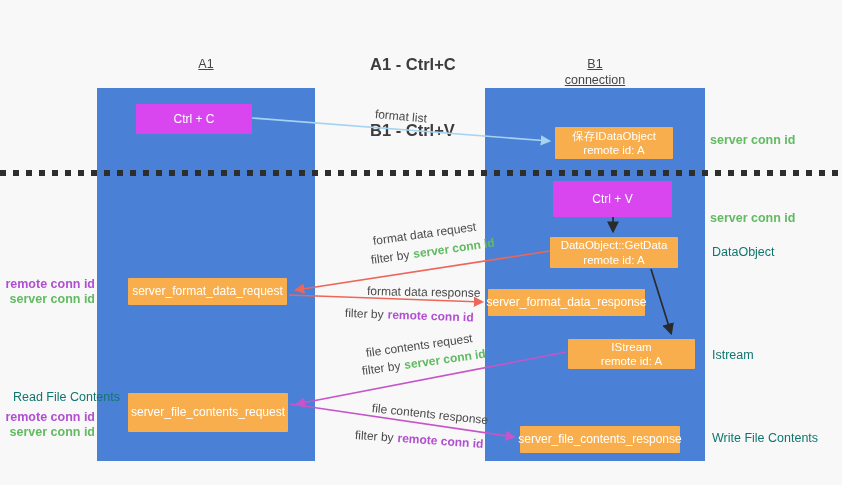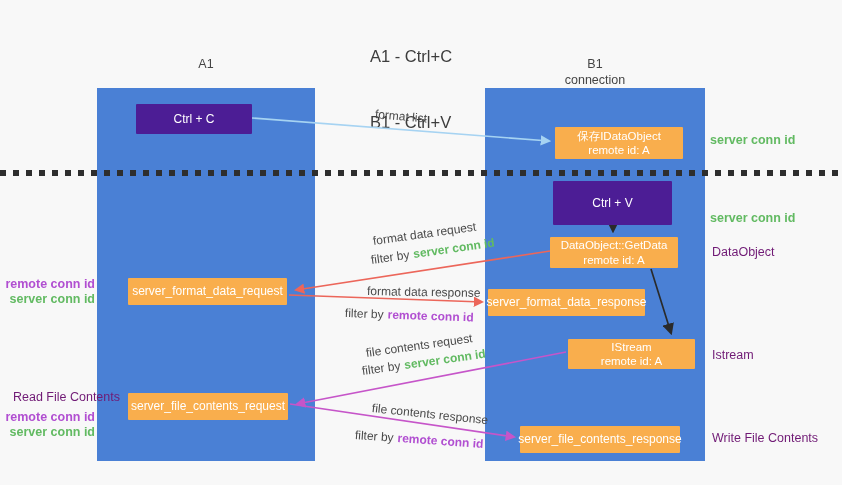--- a/index.html
+++ b/index.html
@@ -1,28 +1,28 @@
 <!DOCTYPE html>
 <html><head>
 <meta charset="utf-8">
 <style>
   html,body{margin:0;padding:0;}
   body{font-family:"Liberation Sans",sans-serif;background:#f8f8f8;}
   .canvas{position:relative;width:842px;height:485px;background:#f8f8f8;overflow:hidden;}
-  .title{position:absolute;left:370px;top:0;font-size:16.5px;line-height:1.35;color:#3d3d3d;white-space:pre;}
-  .colhead{position:absolute;top:56px;text-align:center;font-size:12.5px;line-height:1.3;color:#454545;}
+  .title{position:absolute;left:370px;top:8px;font-size:16.5px;line-height:1.35;color:#3d3d3d;white-space:pre;font-weight:bold;}
+  .colhead{position:absolute;top:56px;text-align:center;font-size:12.5px;line-height:1.3;color:#454545;text-decoration:underline;}
   .col{position:absolute;top:88px;height:373px;background:#4a80d5;}
   .sep{position:absolute;left:0;top:170px;width:842px;height:6px;
        background:repeating-linear-gradient(to right,#2e2e2e 0 6px,transparent 6px 13px);}
   .node{position:absolute;display:flex;flex-direction:column;align-items:center;justify-content:center;
         color:#fff;font-size:12px;line-height:1.25;text-align:center;border-radius:1px;}
-  .green{background:#4c1d95;}
+  .green{background:#d946ef;}
   .orange{background:#f9ae4d;font-size:11.5px;}
   .alabel{position:absolute;white-space:nowrap;font-size:12px;color:#4a4a4a;transform-origin:left center;}
-  .slabel{position:absolute;white-space:nowrap;font-size:12.5px;color:#701a75;}
+  .slabel{position:absolute;white-space:nowrap;font-size:12.5px;color:#0f766e;}
   .tgreen{color:#62ba62;font-weight:bold;}
   .tpurple{color:#b14fd1;font-weight:bold;}
   .ralign{text-align:right;}
   .fb{margin-right:4px;}
   svg.arrows{position:absolute;left:0;top:0;pointer-events:none;}
 </style>
 </head>
 <body>
 
 <div class="canvas">
@@ -66,26 +66,26 @@
     <line x1="289" y1="295" x2="482" y2="302" stroke="#ec665a" stroke-width="1.6" marker-end="url(#ah-red)"></line>
     <line x1="651" y1="269" x2="671" y2="333" stroke="#2a2a2a" stroke-width="1.7" marker-end="url(#ah-black)"></line>
     <line x1="566" y1="352" x2="297" y2="404" stroke="#c655c9" stroke-width="1.6" marker-end="url(#ah-mag)"></line>
     <line x1="290" y1="404" x2="514" y2="437" stroke="#c655c9" stroke-width="1.6" marker-end="url(#ah-mag)"></line>
   </svg>
 
   <div class="node green" style="left:136px;top:104px;width:116px;height:30px;">
     <span>Ctrl + C</span>
   </div>
 
-  <div class="node orange" style="left:555px;top:127px;width:128px;height:32px;">
+  <div class="node orange" style="left:555px;top:127px;width:118px;height:32px;">
     <span>保存IDataObject</span>
     <span>remote id: A</span>
   </div>
 
-  <div class="node green" style="left:553px;top:181px;width:119px;height:44px;">
+  <div class="node green" style="left:553px;top:181px;width:119px;height:36px;">
     <span>Ctrl + V</span>
   </div>
 
   <div class="node orange" style="left:550px;top:237px;width:128px;height:31px;">
     <span>DataObject::GetData</span>
     <span>remote id: A</span>
   </div>
 
   <div class="node orange" style="left:488px;top:289px;width:157px;height:27px;font-size:12px;">
     <span>server_format_data_response</span>
@@ -93,21 +93,21 @@
 
   <div class="node orange" style="left:128px;top:278px;width:159px;height:27px;font-size:12px;">
     <span>server_format_data_request</span>
   </div>
 
   <div class="node orange" style="left:568px;top:339px;width:127px;height:30px;">
     <span>IStream</span>
     <span>remote id: A</span>
   </div>
 
-  <div class="node orange" style="left:128px;top:393px;width:160px;height:27px;font-size:12px;text-align:right;">
+  <div class="node orange" style="left:128px;top:393px;width:160px;height:39px;font-size:12px;text-align:right;">
     <span>server_file_contents_request</span>
   </div>
 
   <div class="node orange" style="left:520px;top:426px;width:160px;height:27px;font-size:12px;align-items:center;">
     <span>server_file_contents_response</span>
   </div>
 
   <div class="alabel" style="left:375px;top:107px;transform:rotate(5deg);">format list</div>
 
   <div class="alabel" style="left:373px;top:234px;transform:rotate(-8deg);">format data request</div>

